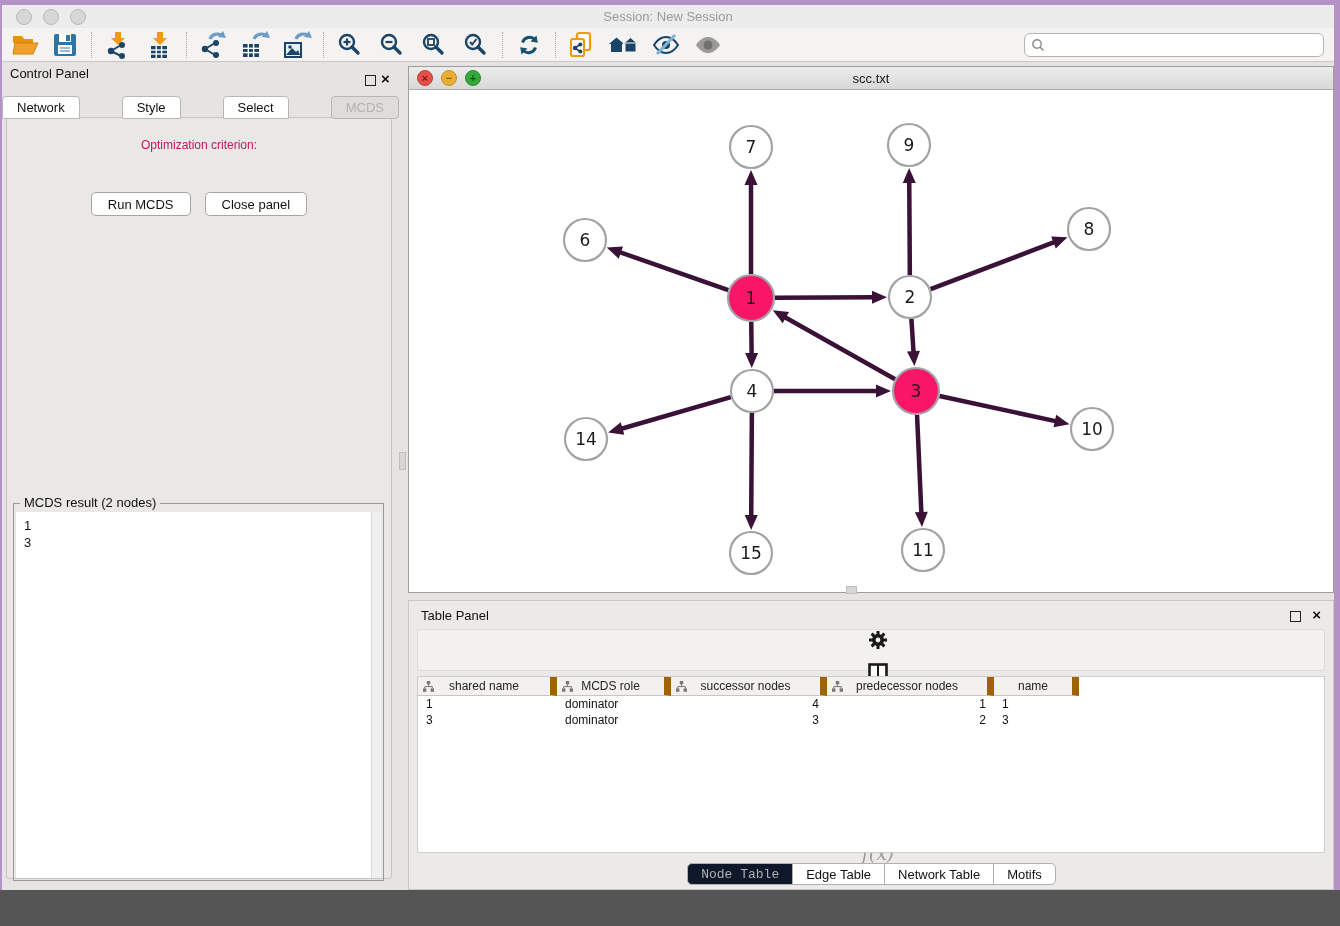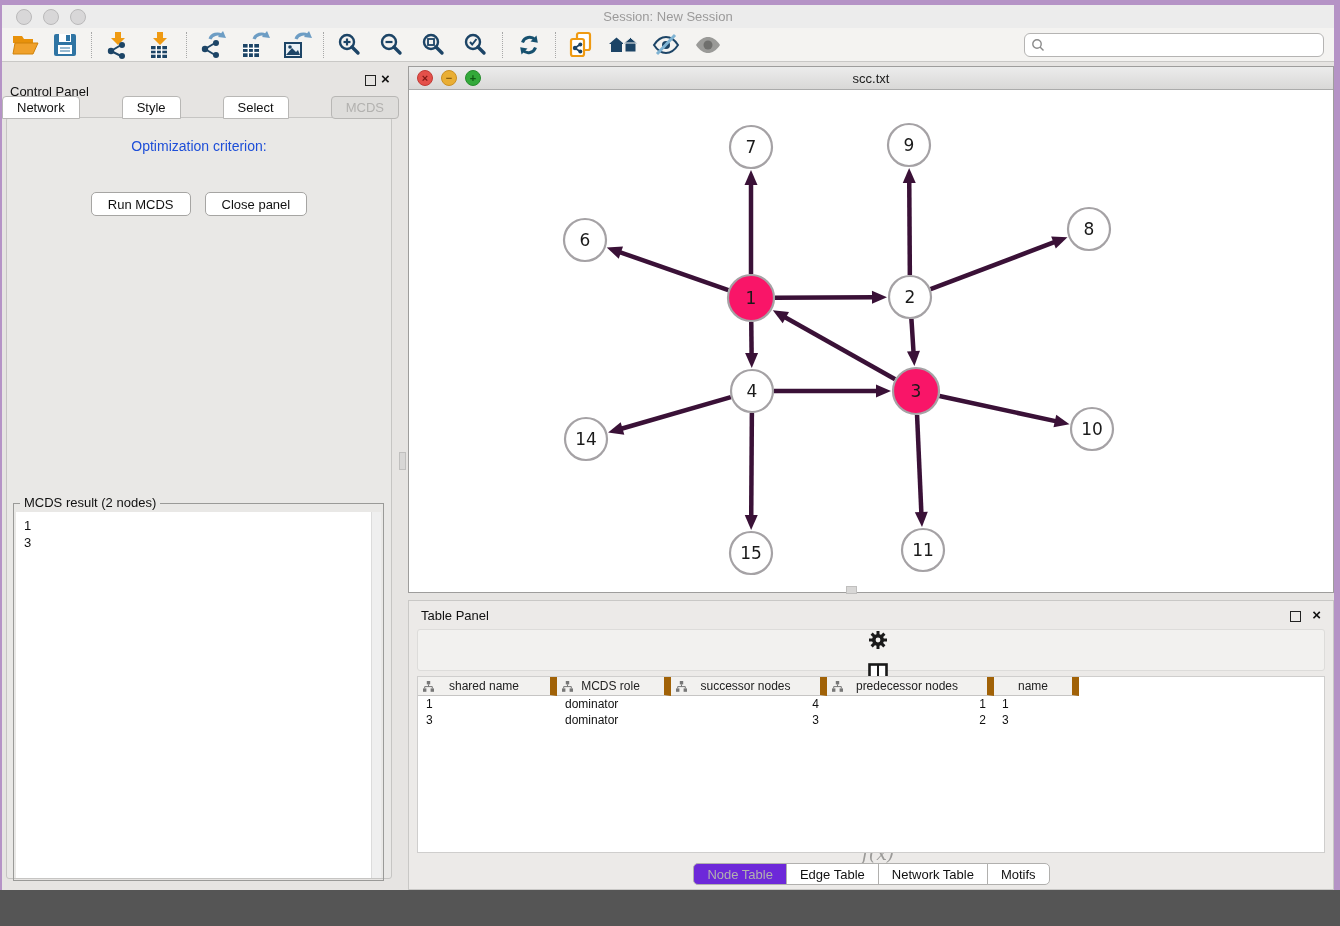--- a/index.html
+++ b/index.html
@@ -10,28 +10,28 @@
   .tl-circle{width:14px;height:14px;border-radius:50%;background:#d8d7d8;border:1px solid #bab9ba;margin-left:11px;}
   .win-title{position:absolute;left:0;right:0;text-align:center;color:#9b9a9a;font-size:13px;}
   
   .toolbar{position:absolute;left:2px;top:28px;width:1332px;height:34px;background:#f4f3f1;border-bottom:1px solid #c9c8c6;display:flex;align-items:center;padding-left:6px;box-sizing:border-box;}
   .tbi{width:34px;height:30px;display:flex;align-items:center;justify-content:center;flex:0 0 auto;}
   .tdiv{height:26px;border-left:1px dotted #a8a8a8;margin:0 9px;flex:0 0 auto;}
   .searchbox{position:absolute;right:10px;top:5px;width:292px;height:22px;background:#fff;border:1px solid #b5b4b3;border-radius:6px;display:flex;align-items:center;padding-left:6px;}
   .searchbox input{border:none;outline:none;flex:1;font-size:12px;background:transparent;font-family:"Liberation Sans",sans-serif;}
   
   .cpanel-header{position:absolute;left:2px;top:66px;width:396px;height:28px;}
-  .panel-title{position:absolute;left:8px;top:18px;font-size:13px;color:#111;}
+  .panel-title{position:absolute;left:8px;top:0;font-size:13px;color:#111;}
   .float-icon{position:absolute;width:9px;height:9px;border:1.5px solid #222;top:9px;}
   .close-icon{position:absolute;top:4px;font-size:15px;font-weight:bold;color:#111;}
   .ctabs{position:absolute;left:2px;top:96px;width:396px;display:flex;justify-content:space-between;z-index:5;}
   .ctab{background:#fff;border:1px solid #b8b7b5;border-radius:4px 4px 0 0;padding:3px 14px;font-size:13px;color:#111;margin-right:-1px;}
   .ctab.sel{background:#dedddb;color:#b2b1af;border-radius:4px;}
   .cbody{position:absolute;left:6px;top:117px;width:386px;height:762px;background:#e9e8e6;border:1px solid #c6c5c3;border-radius:3px;box-sizing:border-box;}
-  .opt-label{position:absolute;left:0;right:0;top:20px;text-align:center;font-size:14px;color:#1d4ed8;}
+  .opt-label{position:absolute;left:0;right:0;top:20px;text-align:center;font-size:12px;color:#be185d;}
   .combo{position:absolute;left:38px;top:41px;width:310px;height:24px;background:#fff;border:1px solid #a6a5a3;border-radius:5px;display:flex;align-items:center;box-sizing:border-box;}
   .combo span{flex:1;padding-left:12px;font-size:13px;color:#111;}
   .stepper{width:16px;display:flex;flex-direction:column;align-items:center;margin-right:4px;}
   .stepper i{width:0;height:0;border-left:4px solid transparent;border-right:4px solid transparent;}
   .stepper .up{border-bottom:5px solid #333;margin-bottom:2px;}
   .stepper .dn{border-top:5px solid #333;}
   .btnrow{position:absolute;left:0;right:0;top:74px;display:flex;justify-content:center;gap:14px;}
   .pbtn{background:#fff;border:1px solid #a6a5a3;border-radius:5px;height:22px;padding:0 16px;font-size:13px;color:#111;display:flex;align-items:center;}
   .fieldset{position:absolute;left:6px;top:377px;width:371px;height:378px;border:1px solid #9a9a98;box-sizing:border-box;margin-top:8px;}
   .fieldset .legend{position:absolute;top:-9px;left:6px;background:#e9e8e6;padding:0 4px;font-size:13px;color:#111;}
@@ -53,21 +53,21 @@
   .tblwrap{position:absolute;left:8px;top:75px;right:8px;height:177px;background:#fff;border:1px solid #cfcecd;box-sizing:border-box;overflow:hidden;}
   .thead{display:flex;height:19px;}
   .th{background:#f2f1ef;border-right:7px solid #a16207;border-bottom:1px solid #c6c5c4;display:flex;align-items:center;justify-content:center;position:relative;font-size:12px;color:#222;box-sizing:border-box;}
   .th svg{position:absolute;left:5px;}
   .tr{display:flex;height:16px;}
   .td{font-size:12px;color:#111;padding:1px 8px 0 8px;box-sizing:border-box;white-space:nowrap;}
   .btabs{position:absolute;left:0;right:0;bottom:4px;display:flex;justify-content:center;}
   .btab{background:#fff;border:1px solid #b1b0ae;height:20px;padding:0 13px;font-size:13px;color:#111;display:flex;align-items:center;margin-right:-1px;}
   .btab:first-child{border-radius:5px 0 0 5px;}
   .btab:last-child{border-radius:0 5px 5px 0;}
-  .btab.sel{background:#6d28d9;color:#b2b1af;}
+  .btab.sel{background:#0f172a;color:#b2b1af;font-family:Liberation Mono, monospace;}
   
   .statusbar{position:absolute;left:2px;top:893px;width:1332px;height:31px;background:#ebeae8;border-top:1px solid #c6c5c3;}
   .sbtn{position:absolute;background:#fdfdfd;border:1px solid #b1b0ae;border-radius:3px;height:23px;display:flex;align-items:center;justify-content:center;}
   .memdot{width:11px;height:11px;border-radius:50%;background:#1fa03a;margin:0 5px 0 8px;}
   .memlabel{font-size:12px;color:#111;margin-right:10px;}
 </style>
 </head>
 <body>
 
 <div class="frame">

